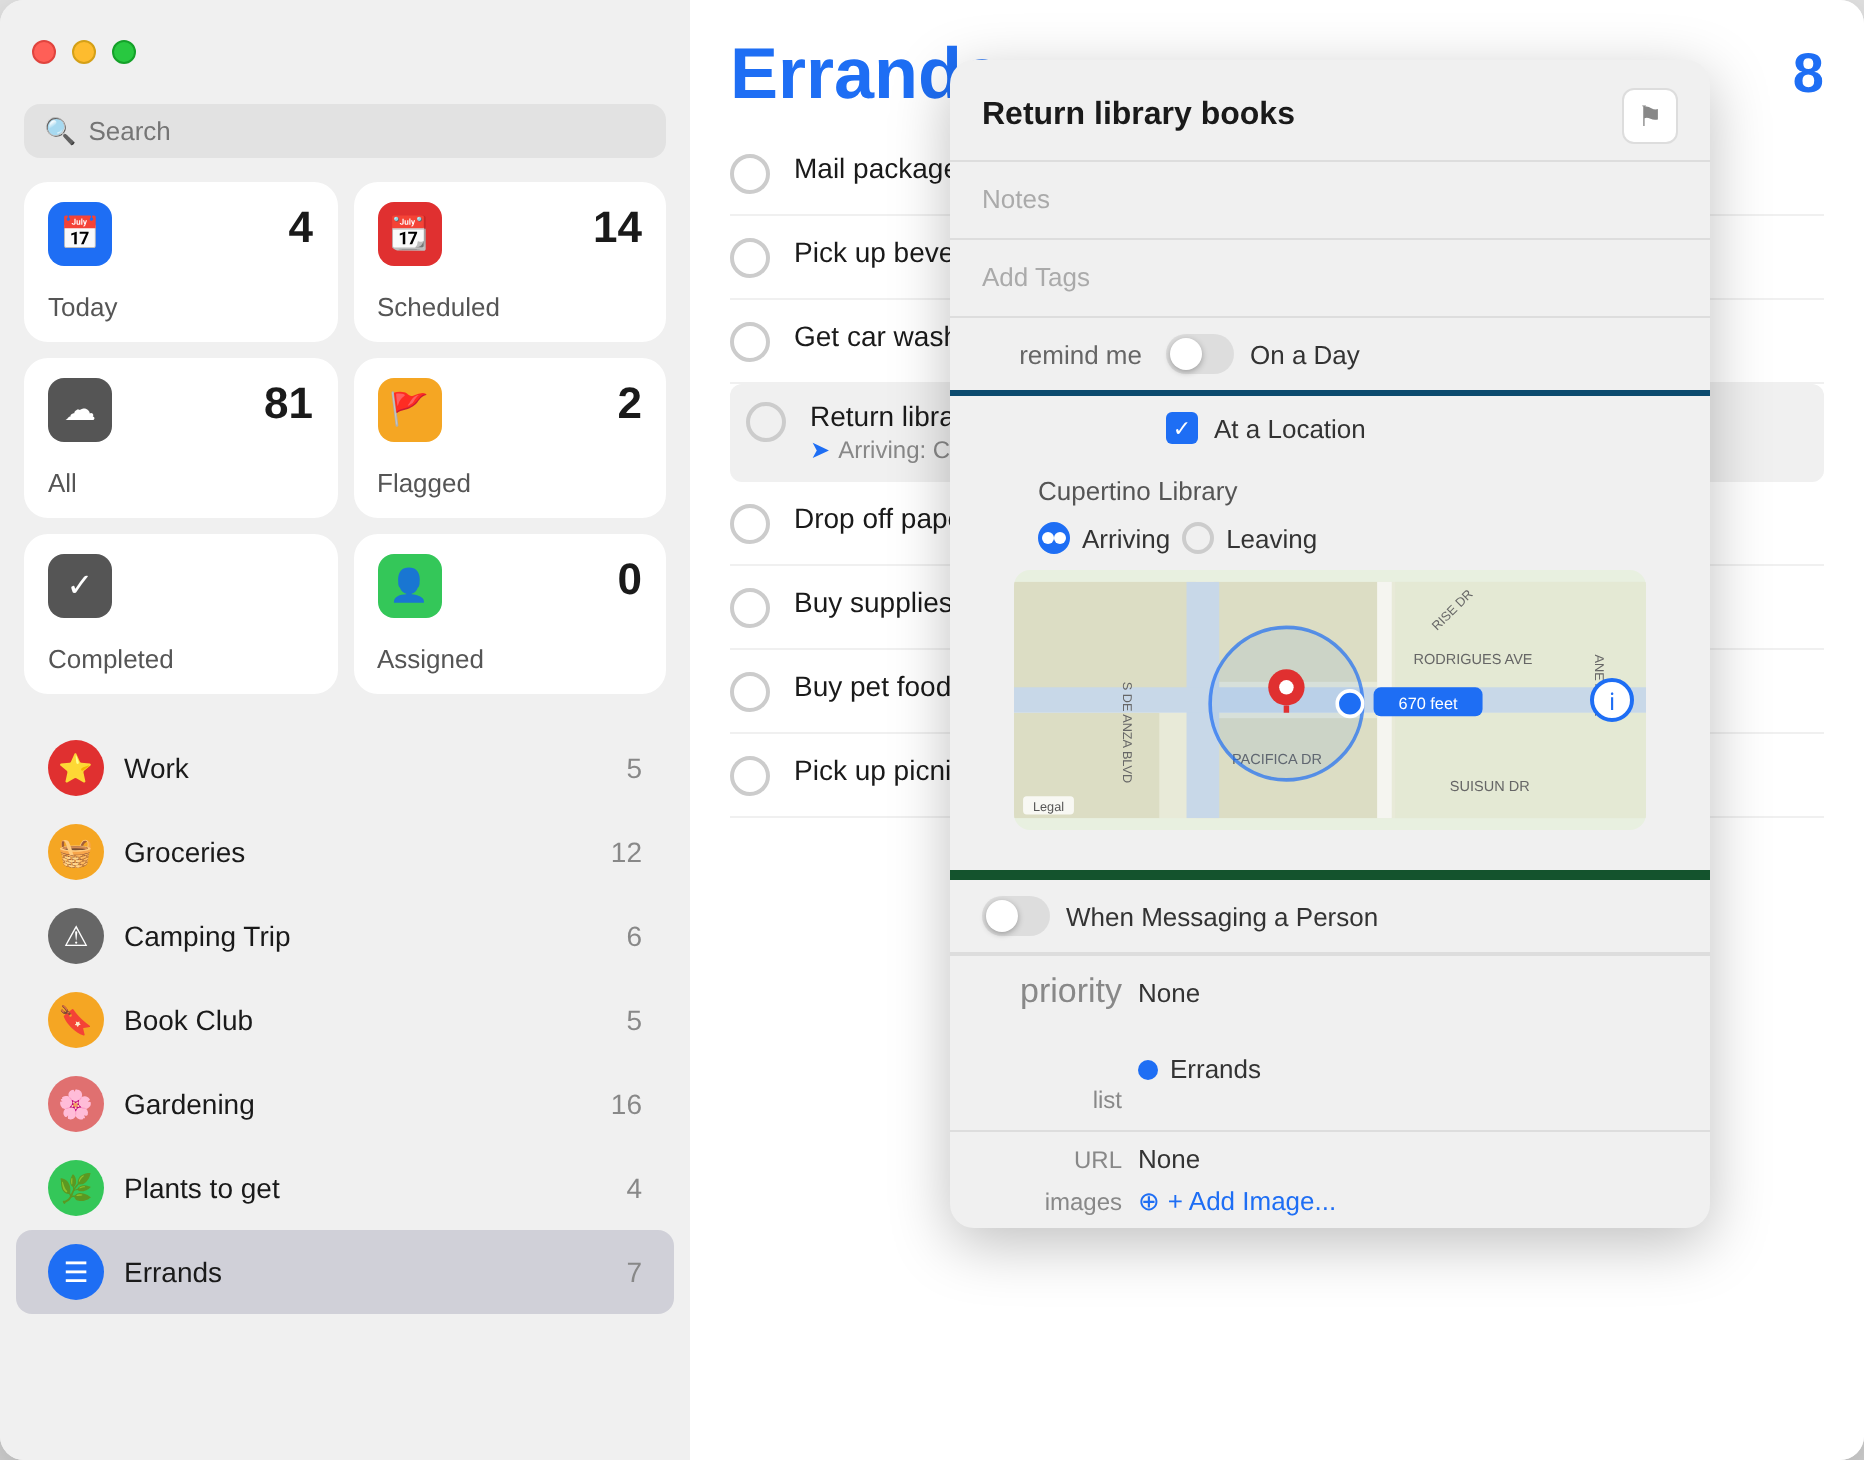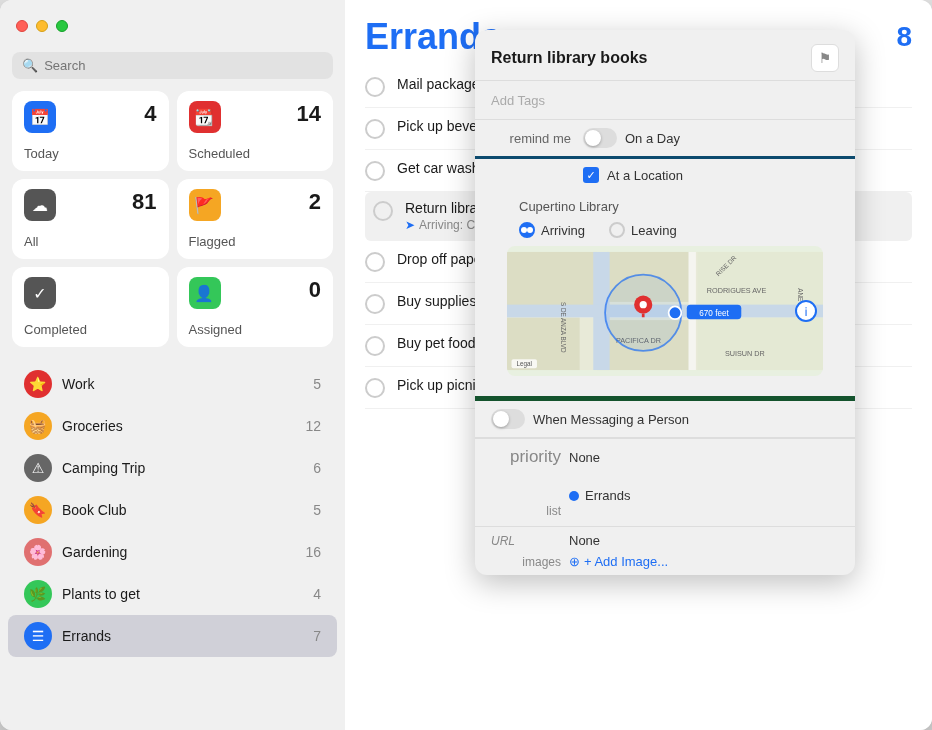--- a/index.html
+++ b/index.html
@@ -346,21 +346,21 @@
     .location-name {
       font-size: 13px;
       color: #555;
       padding-left: 28px;
       margin-bottom: 8px;
     }
 
     .radio-group {
       display: flex;
       align-items: flex-end;
-      gap: 24px;
+      gap: 6px;
       padding-left: 28px;
       margin-bottom: 8px;
     }
 
     .radio-option {
       display: flex;
       align-items: center;
       gap: 6px;
       font-size: 13px;
       color: #333;
@@ -622,20 +622,23 @@
     </div>
 
     <div class="detail-panel">
       <div class="detail-header">
         <span class="detail-title">Return library books</span>
         <div class="flag-btn">
           <span>⚑</span>
         </div>
       </div>
 
+      <div class="detail-section">
+        <span class="detail-placeholder">Notes</span>
+      </div>
 
       <div class="detail-section">
         <span class="detail-placeholder">Add Tags</span>
       </div>
 
       <div class="detail-row">
         <span class="detail-row-label">remind me</span>
         <div class="detail-row-content">
           <div class="toggle-switch"></div>
           <span style="font-size:13px;color:#333;">On a Day</span>
@@ -724,21 +727,21 @@
           <span class="meta-label" style="font-size:12px;color:#888;text-align:right;margin-top:31px;">list</span>
           <div style="display:flex;align-items:center;gap:6px;">
             <div class="dot-blue"></div>
             <span style="font-size:13px;color:#333;">Errands</span>
           </div>
         </div>
       </div>
 
       <div style="padding:6px 16px;border-top:1px solid #ddd;">
         <div style="display:grid;grid-template-columns:70px 1fr;gap:6px 8px;align-items:center;">
-          <span style="font-size:12px;color:#888;font-style:italic;">URL</span>
+          <span style="font-size:12px;color:#888;text-align:right;">URL</span>
           <span style="font-size:13px;color:#333;">None</span>
 
           <span style="font-size:12px;color:#888;text-align:right;">images</span>
           <div class="add-image-btn">
             <span>⊕</span>
             <span>+ Add Image...</span>
           </div>
         </div>
       </div>
     </div>

